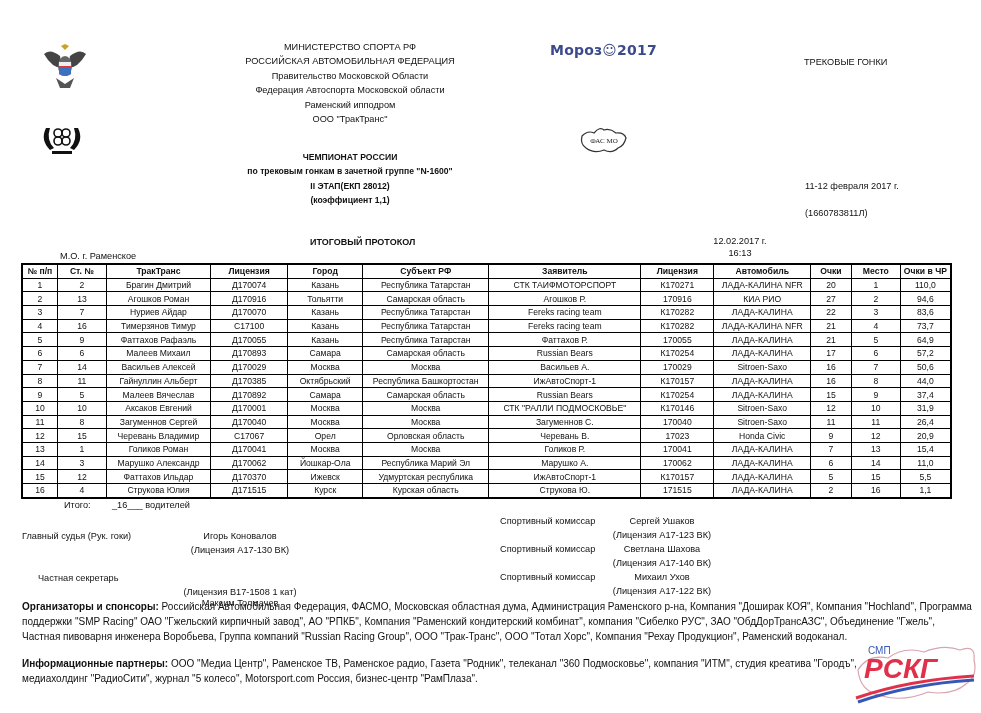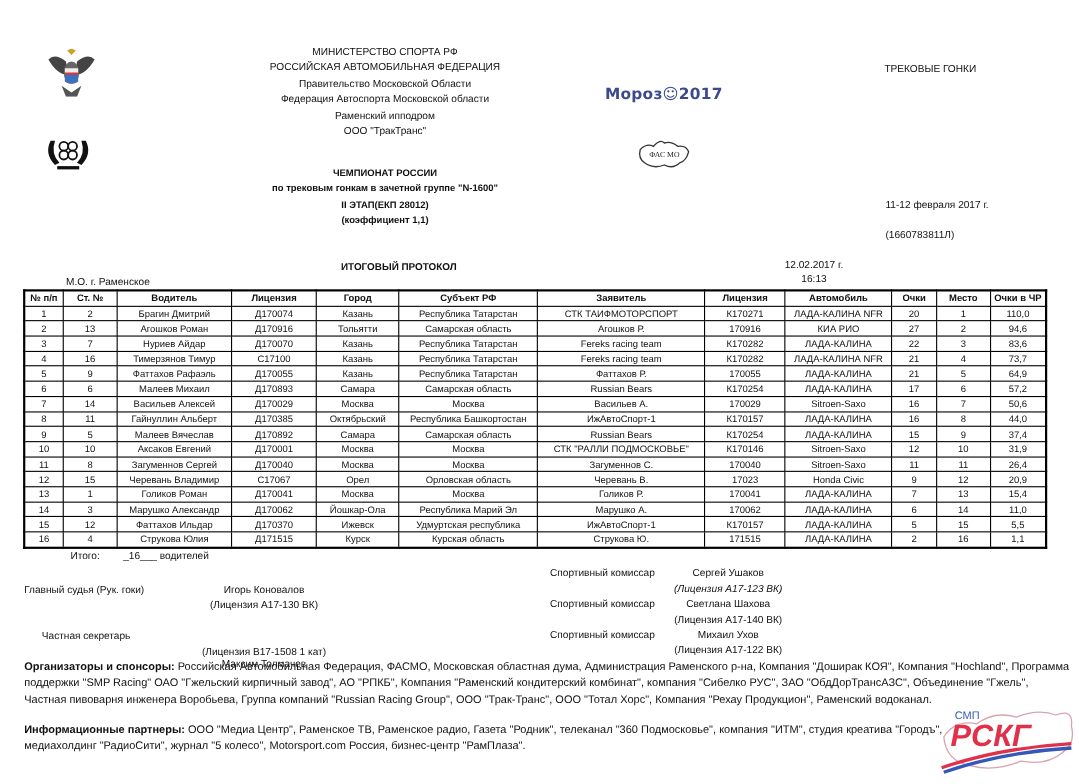--- a/index.html
+++ b/index.html
@@ -6,21 +6,21 @@
   body { width:981px; height:713px; position:relative; overflow:hidden;
          font-family:"Liberation Sans", sans-serif; color:#111; font-size:9px; }
   .abs { position:absolute; }
   .center { text-align:center; }
   .hdr-line { white-space:nowrap; font-size:9.2px; line-height:14.4px; }
   .bold { font-weight:bold; }
 
   
   .emblem { left:40px; top:44px; width:50px; height:44px; }
   .wreath { left:40px; top:120px; width:44px; height:36px; }
-  .moroz { left:550px; top:42px; font-weight:bold; font-size:14px; color:#3b4a8c; letter-spacing:0.2px; white-space:nowrap; font-family:"DejaVu Sans", sans-serif;margin-top:36px; }
+  .moroz { left:550px; top:42px; font-weight:bold; font-size:14px; color:#3b4a8c; letter-spacing:0.2px; white-space:nowrap; font-family:"DejaVu Sans", sans-serif; }
   .fasmo { left:578px; top:124px; width:52px; height:32px; }
   .rskg { left:848px; top:640px; width:132px; height:68px; }
 
   table.results { position:absolute; left:21px; top:263px; width:931px; border-collapse:collapse;
                   border:2px solid #000; font-size:8.6px; }
   table.results th, table.results td { border:1px solid #000; height:12.7px; padding:0 2px;
                   text-align:center; white-space:nowrap; line-height:12px; }
   table.results th { font-weight:bold; }
   table.results tr.head th { border-bottom:1.5px solid #000; }
 
@@ -98,21 +98,21 @@
       <col style="width:70px">
     <col style="width:93px">
       <col style="width:39px">
       <col style="width:47px">
       <col style="width:48px">
   </colgroup>
   <thead>
     <tr class="head">
       <th>№ п/п</th>
       <th>Ст. №</th>
-      <th>Водитель</th>
+      <th>ТракТранс</th>
       <th>Лицензия</th>
       <th>Город</th>
       <th>Субъект РФ</th>
       <th>Заявитель</th>
       <th>Лицензия</th>
       <th>Автомобиль</th>
       <th>Очки</th>
       <th>Место</th>
       <th>Очки в ЧР</th>
     </tr>
@@ -351,21 +351,21 @@
 <div class="abs hdr-line" style="left:22px; top:529px;">Главный судья (Рук. гоки)</div>
 <div class="abs hdr-line center" style="left:180px; top:529px; width:120px;">Игорь Коновалов</div>
 <div class="abs hdr-line center" style="left:180px; top:543px; width:120px;">(Лицензия А17-130 ВК)</div>
 
 <div class="abs hdr-line" style="left:38px; top:571px;">Частная секретарь</div>
 <div class="abs hdr-line center" style="left:170px; top:596px; width:140px;">Максим Толмачев</div>
 <div class="abs hdr-line center" style="left:170px; top:585px; width:140px;">(Лицензия В17-1508 1 кат)</div>
 
 <div class="abs hdr-line" style="left:500px; top:514px;">Спортивный комиссар</div>
 <div class="abs hdr-line center" style="left:608px; top:514px; width:108px;">Сергей Ушаков</div>
-<div class="abs hdr-line center" style="left:608px; top:528px; width:108px;font-style:italic;">(Лицензия А17-123 ВК)</div>
+<div class="abs hdr-line center" style="left:608px; top:528px; width:108px;">(Лицензия А17-123 ВК)</div>
 
 <div class="abs hdr-line" style="left:500px; top:542px;">Спортивный комиссар</div>
 <div class="abs hdr-line center" style="left:608px; top:542px; width:108px;">Светлана Шахова</div>
 <div class="abs hdr-line center" style="left:608px; top:556px; width:108px;">(Лицензия А17-140 ВК)</div>
 
 <div class="abs hdr-line" style="left:500px; top:570px;">Спортивный комиссар</div>
 <div class="abs hdr-line center" style="left:608px; top:570px; width:108px;">Михаил Ухов</div>
 <div class="abs hdr-line center" style="left:608px; top:584px; width:108px;">(Лицензия А17-122 ВК)</div>
 
 <div class="abs footer-text" style="left:22px; top:599px; width:950px;">

